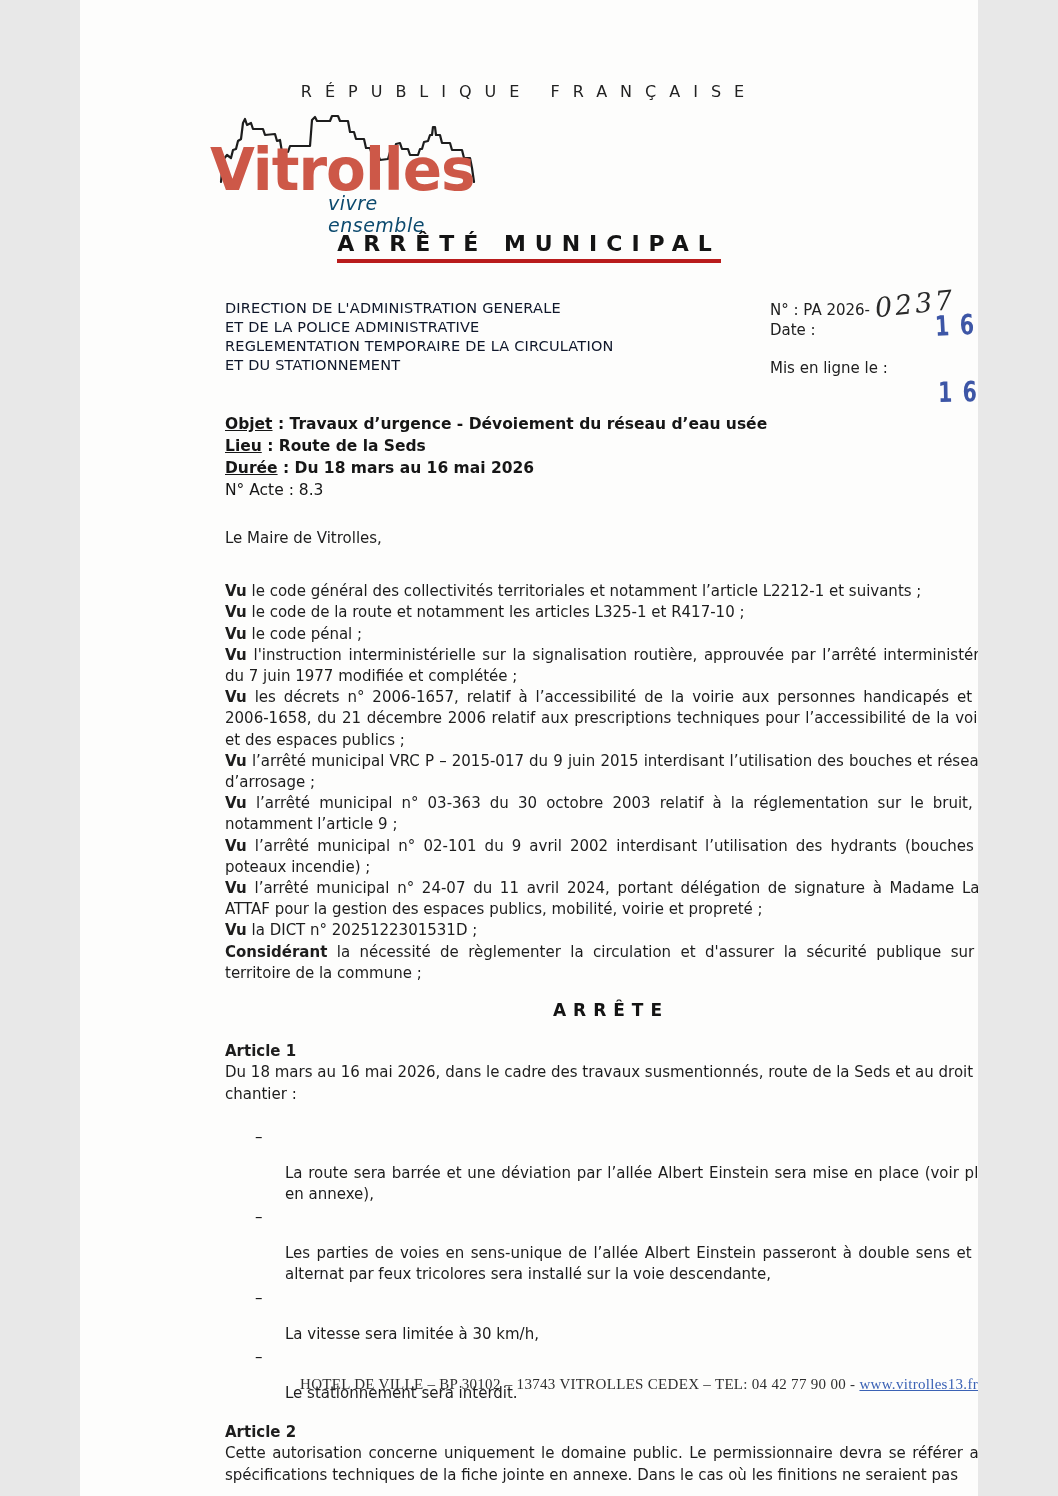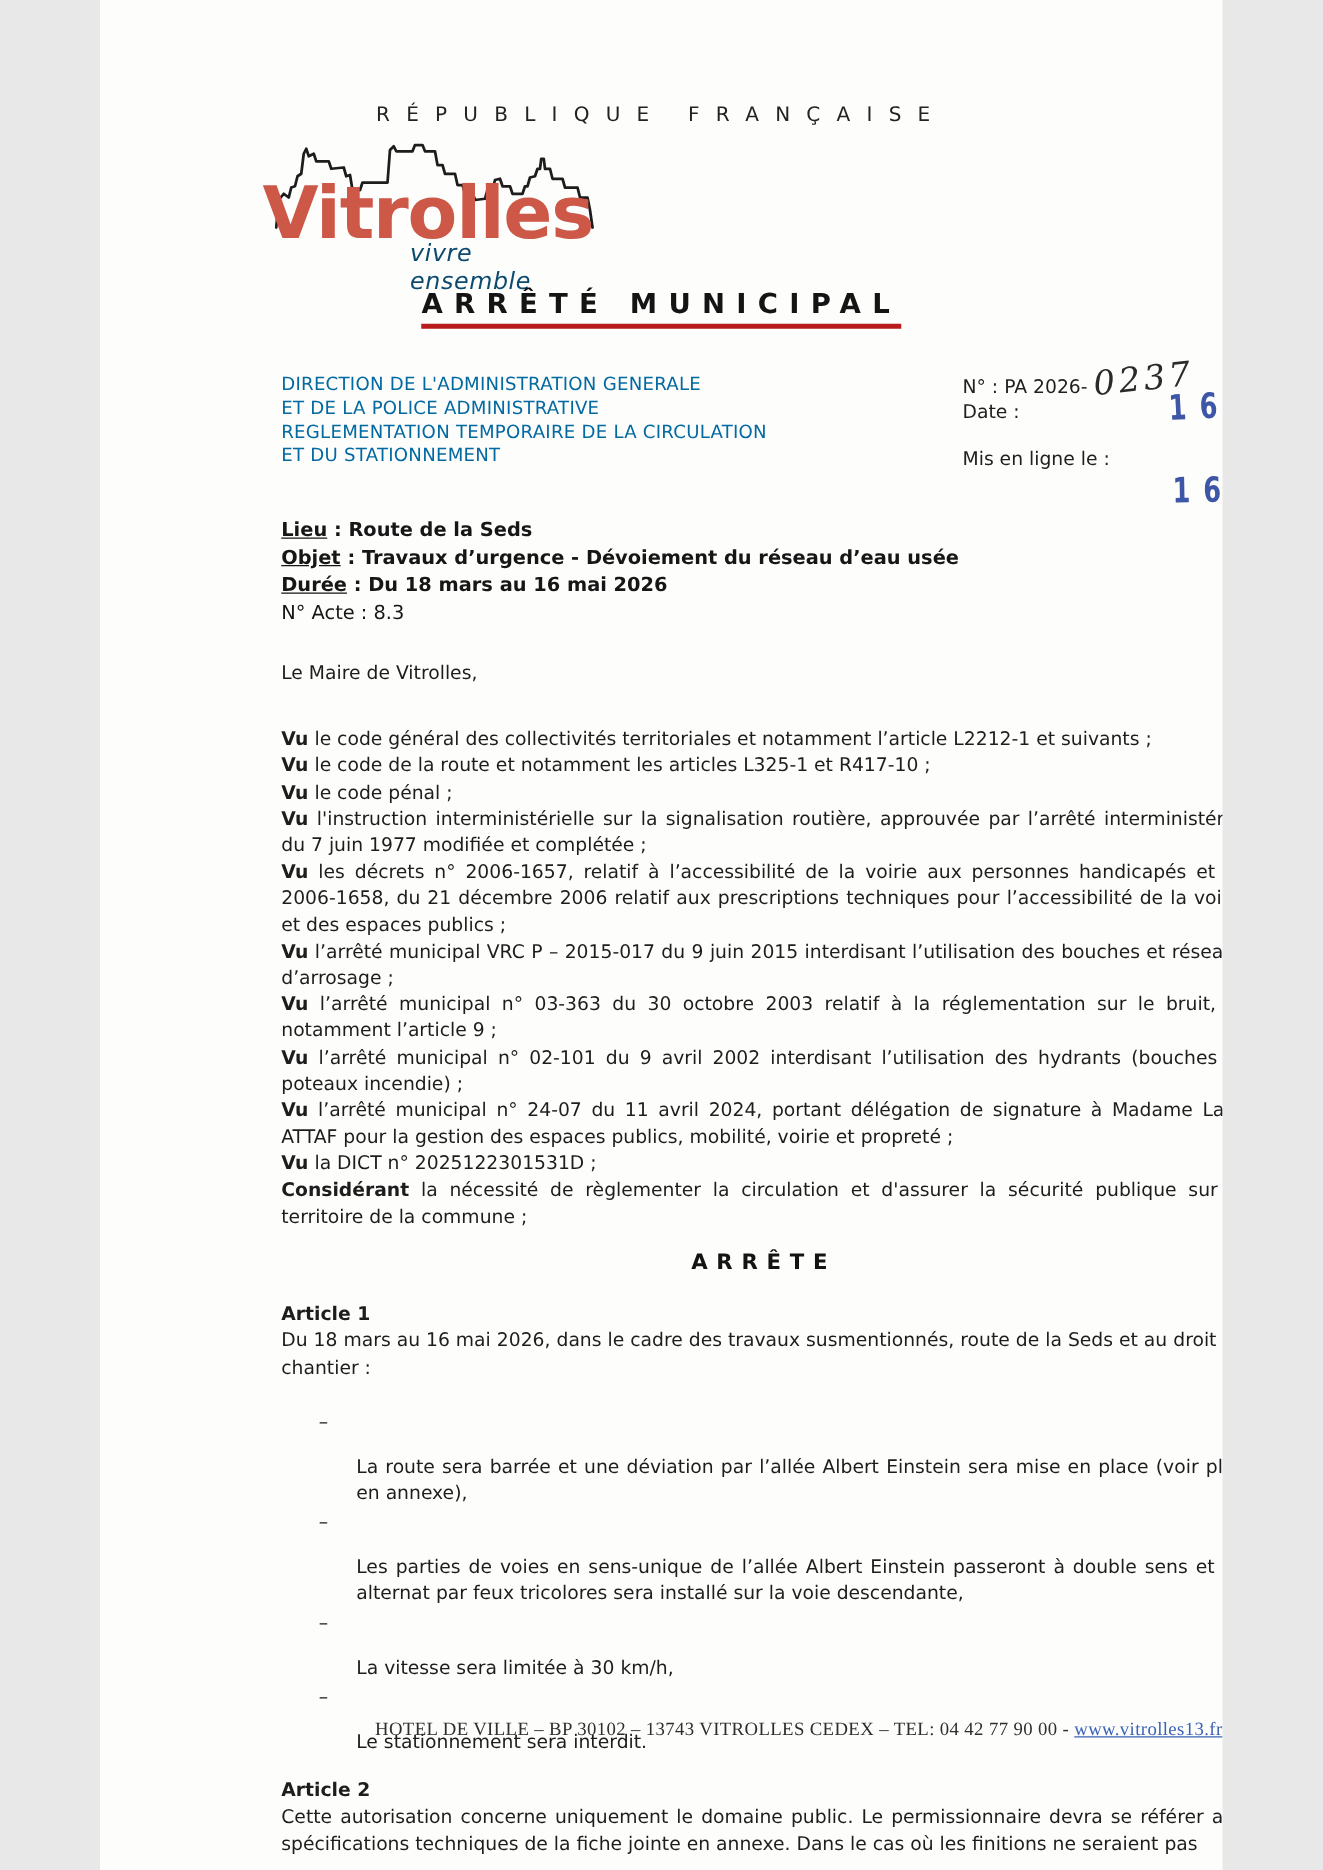--- a/index.html
+++ b/index.html
@@ -46,21 +46,21 @@
     display:inline-block;
     font-size:22px;font-weight:bold;
     letter-spacing:9px;
     border-bottom:4px solid #b91c1c;
     padding-bottom:3px;
     color:#141414;
   }
   
   .direction{
     position:absolute;top:299px;left:145px;width:560px;
-    font-size:14.5px;line-height:19px;color:#0369a1;
+    font-size:14.5px;line-height:19px;color:#0f172a;
     letter-spacing:0.2px;
   }
   .meta-right{
     position:absolute;top:296px;left:690px;width:330px;
     font-size:15px;line-height:20px;color:#202020;
   }
   .meta-number-row{white-space:nowrap;}
   .handwritten{
     display:inline-block;
     font-family:"DejaVu Serif",serif;
@@ -162,22 +162,22 @@
       <span class="handwritten">0237</span>
     </div>
     <div>Date :</div>
     <div class="meta-online">Mis en ligne le :</div>
   </div>
 
   <div class="stamp stamp-1">1 6 MARS 2026</div>
   <div class="stamp stamp-2">1 6 MARS 2026</div>
 
   <div class="subject">
+      <div class="subject-row bold"><span class="subject-label u">Objet</span> : Travaux d’urgence - Dévoiement du réseau d’eau usée</div>
       <div class="subject-row bold"><span class="subject-label u">Lieu</span> : Route de la Seds</div>
-      <div class="subject-row bold"><span class="subject-label u">Objet</span> : Travaux d’urgence - Dévoiement du réseau d’eau usée</div>
       <div class="subject-row bold"><span class="subject-label u">Durée</span> : Du 18 mars au 16 mai 2026</div>
       <div class="subject-row"><span class="subject-label">N° Acte</span> : 8.3</div>
     </div>
 
   <div class="body-col">
     <p class="salutation">Le Maire de Vitrolles,</p>
     <div>
         <p class="recital"><b>Vu</b> le code général des collectivités territoriales et notamment l’article L2212-1 et suivants ;</p>
         <p class="recital"><b>Vu</b> le code de la route et notamment les articles L325-1 et R417-10 ;</p>
         <p class="recital"><b>Vu</b> le code pénal ;</p>

